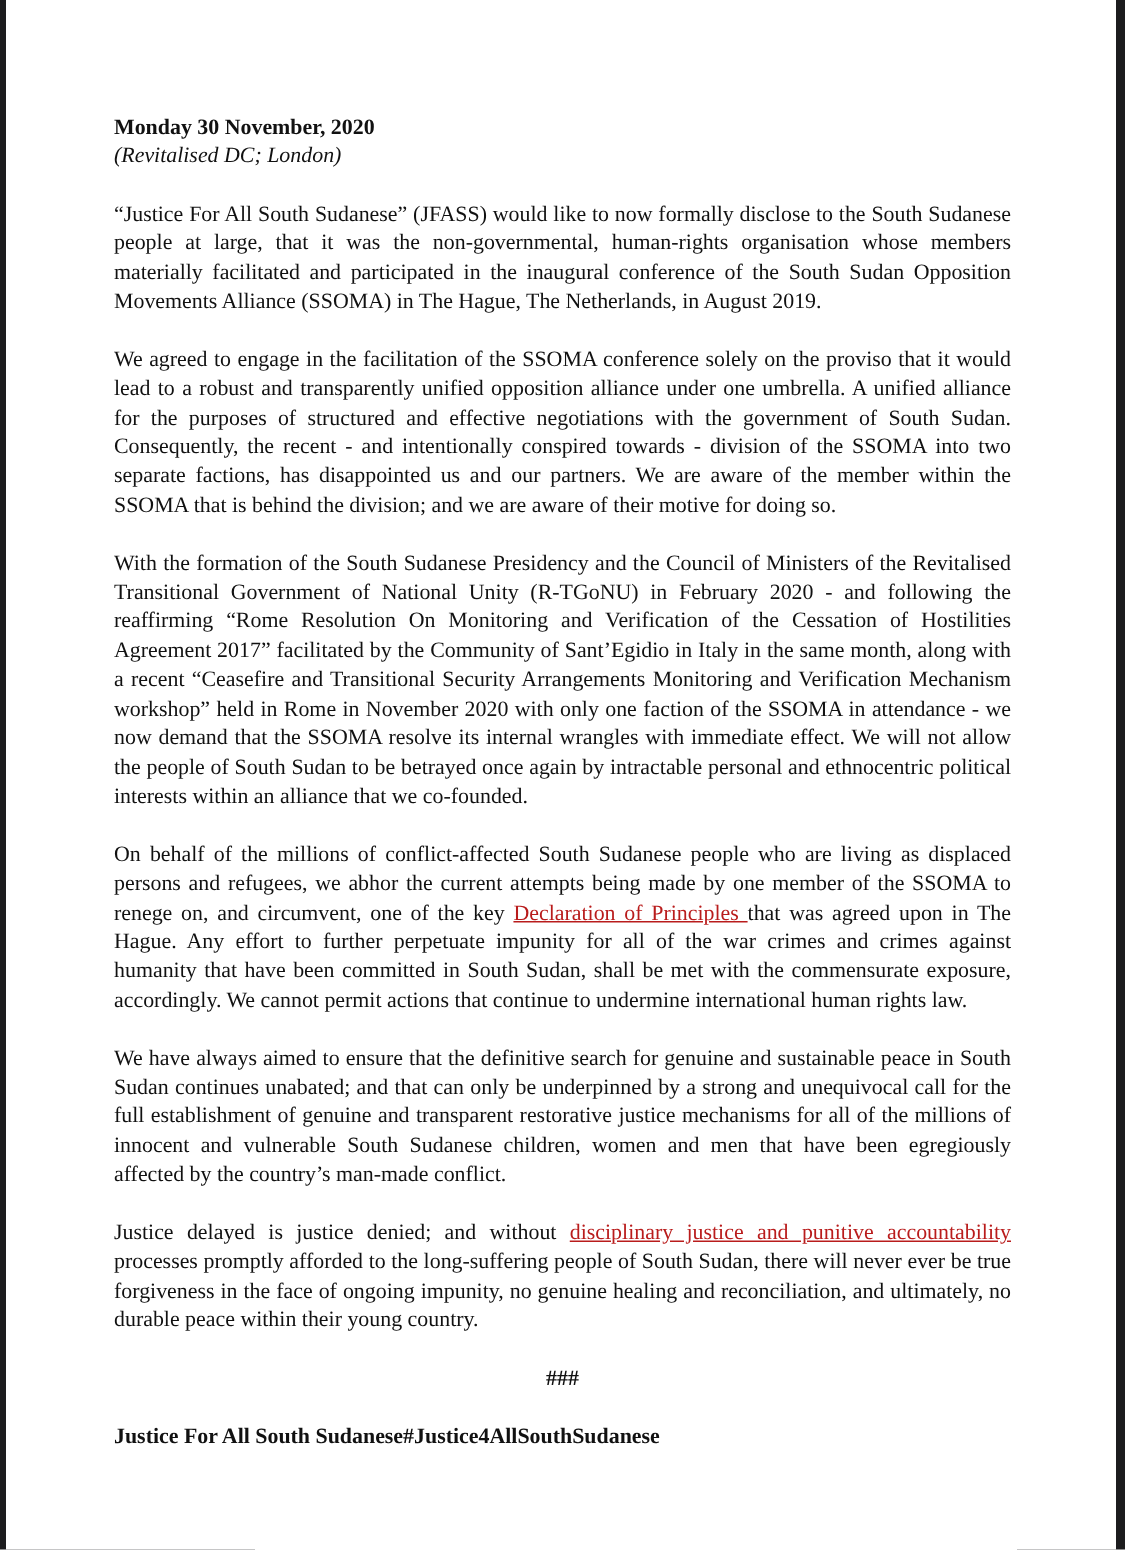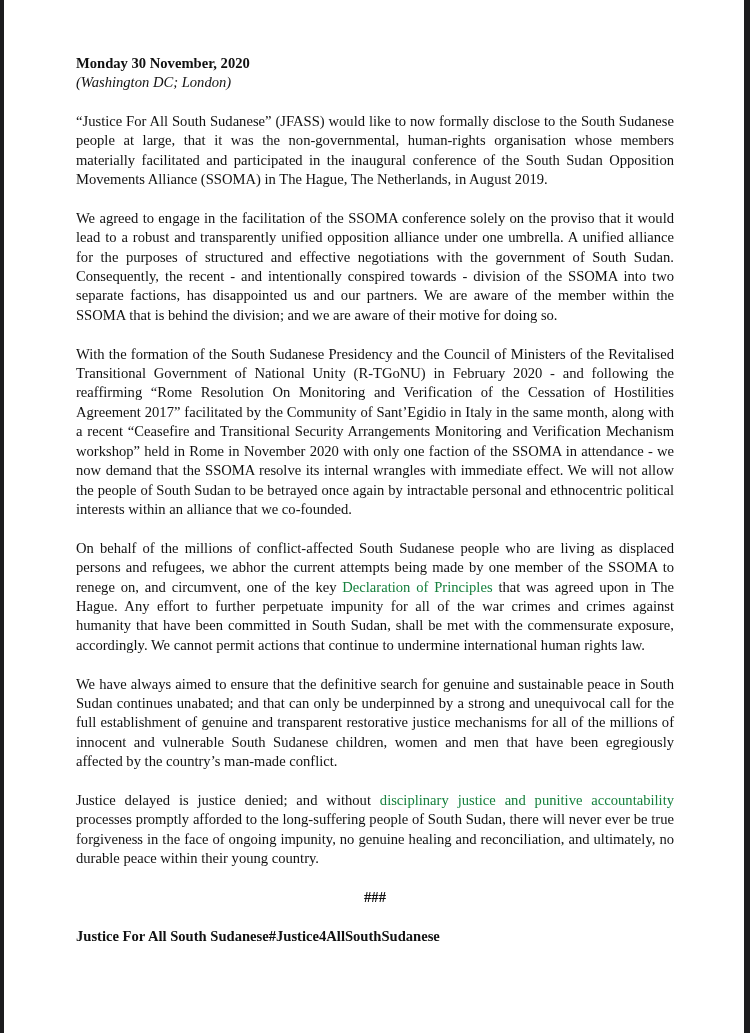--- a/index.html
+++ b/index.html
@@ -8,51 +8,52 @@
     background: #1c1c1e;
     font-family: "Liberation Serif", serif;
     color: #111;
   }
   .page {
     position: absolute; left: 4px; top: 0;
     width: 740px; height: 1033px;
     background: #ffffff;
   }
   .content {
-    position: absolute; left: 72px; top: 54px;
+    position: absolute; left: 72px; top: 76px;
     width: 598px;
     font-size: 14.6px;
     line-height: 19.4px;
   }
   .date { font-weight: bold; margin: 0; }
   .location { font-style: italic; margin: 0 0 19px 0; }
   p.body {
     margin: 0 0 19.4px 0;
     text-align: justify;
   }
   a.link {
-    color: #15803d;
+    color: #b91c1c;
+    text-decoration: underline;
   }
   .slogan {
     text-align: center; font-weight: bold; margin: 0 0 19.4px 0;
   }
   .end-mark {
     text-align: center; font-weight: bold; margin: 0 0 19.4px 0;
   }
   .footer {
     display: flex; font-weight: bold;
   }
 </style>
 </head>
 <body>
 
 <div class="page">
   <div class="content">
     <p class="date">Monday 30 November, 2020</p>
-    <p class="location">(Washington DC;  London)</p>
+    <p class="location">(Revitalised DC;  London)</p>
 
     <p class="body">“Justice For All South Sudanese” (JFASS) would like to now formally disclose to the South Sudanese people at large, that it was the non-governmental, human-rights organisation whose members materially facilitated and participated in the inaugural conference of the South Sudan Opposition Movements Alliance (SSOMA) in The Hague, The Netherlands, in August 2019.</p>
     <p class="body">We agreed to engage in the facilitation of the SSOMA conference solely on the proviso that it would lead to a robust and transparently unified opposition alliance under one umbrella. A unified alliance for the purposes of structured and effective negotiations with the government of South Sudan. Consequently, the recent - and intentionally conspired towards - division of the SSOMA into two separate factions, has disappointed us and our partners. We are aware of the member within the SSOMA that is behind the division; and we are aware of their motive for doing so.</p>
     <p class="body">With the formation of the South Sudanese Presidency and the Council of Ministers of the Revitalised Transitional Government of National Unity (R-TGoNU) in February 2020 - and following the reaffirming “Rome Resolution On Monitoring and Verification of the Cessation of Hostilities Agreement 2017” facilitated by the Community of Sant’Egidio in Italy in the same month, along with a recent “Ceasefire and Transitional Security Arrangements Monitoring and Verification Mechanism workshop” held in Rome in November 2020 with only one faction of the SSOMA in attendance - we now demand that the SSOMA resolve its internal wrangles with immediate effect. We will not allow the people of South Sudan to be betrayed once again by intractable personal and ethnocentric political interests within an alliance that we co-founded.</p>
 
     <p class="body"><span>On behalf of the millions of conflict-affected South Sudanese people who are living as displaced persons and refugees, we abhor the current attempts being made by one member of the SSOMA to renege on, and circumvent, one of the key </span><a class="link">Declaration of Principles </a><span>that was agreed upon in The Hague. Any effort to further perpetuate impunity for all of the war crimes and crimes against humanity that have been committed in South Sudan, shall be met with the commensurate exposure, accordingly. We cannot permit actions that continue to undermine international human rights law.</span></p>
 
     <p class="body">We have always aimed to ensure that the definitive search for genuine and sustainable peace in South Sudan continues unabated; and that can only be underpinned by a strong and unequivocal call for the full establishment of genuine and transparent restorative justice mechanisms for all of the millions of innocent and vulnerable South Sudanese children, women and men that have been egregiously affected by the country’s man-made conflict.</p>
 
     <p class="body"><span>Justice delayed is justice denied; and without </span><a class="link">disciplinary justice and punitive accountability</a><span> processes promptly afforded to the long-suffering people of South Sudan, there will never ever be true forgiveness in the face of ongoing impunity, no genuine healing and reconciliation, and ultimately, no durable peace within their young country.</span></p>

